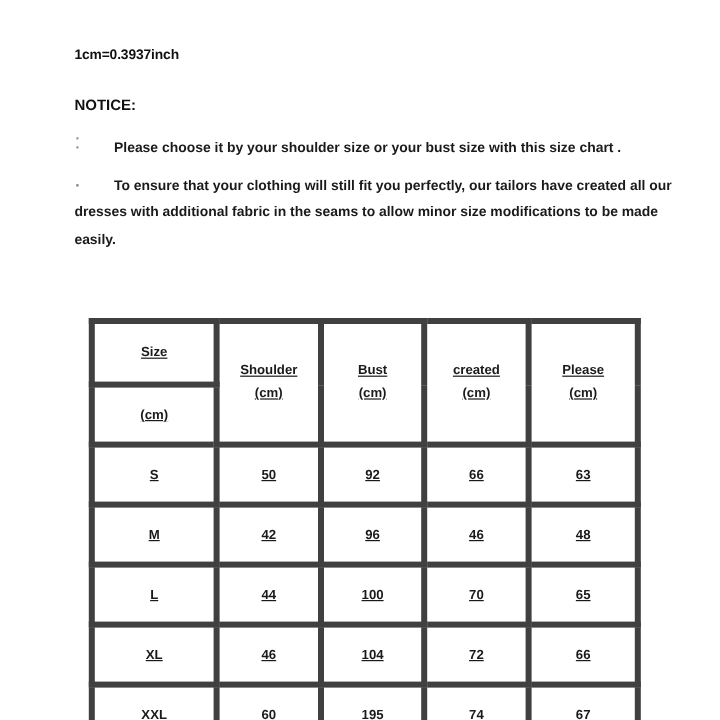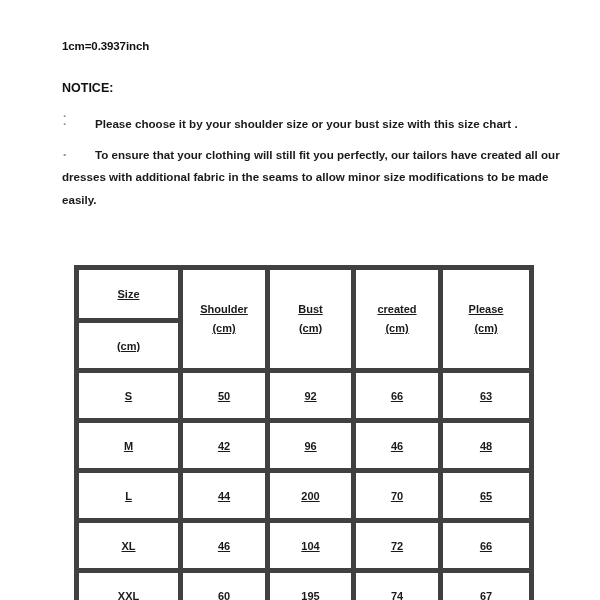--- a/index.html
+++ b/index.html
@@ -178,21 +178,21 @@
       <tr class="data-row">
         <td>M</td>
         <td>42</td>
         <td>96</td>
         <td>46</td>
         <td>48</td>
       </tr>
       <tr class="data-row">
         <td>L</td>
         <td>44</td>
-        <td>200</td>
+        <td>100</td>
         <td>70</td>
         <td>65</td>
       </tr>
       <tr class="data-row">
         <td>XL</td>
         <td>46</td>
         <td>104</td>
         <td>72</td>
         <td>66</td>
       </tr>

